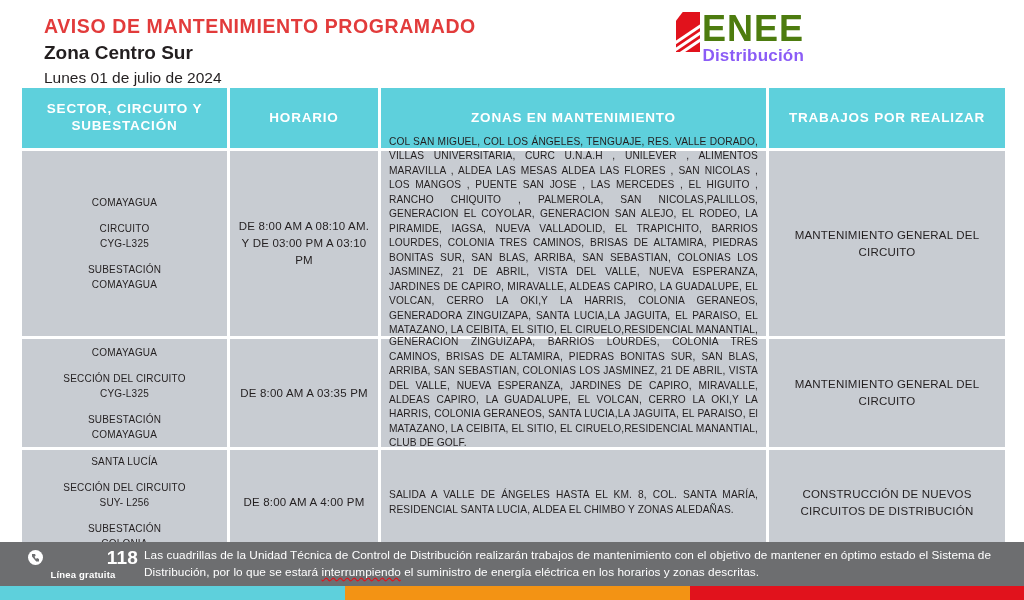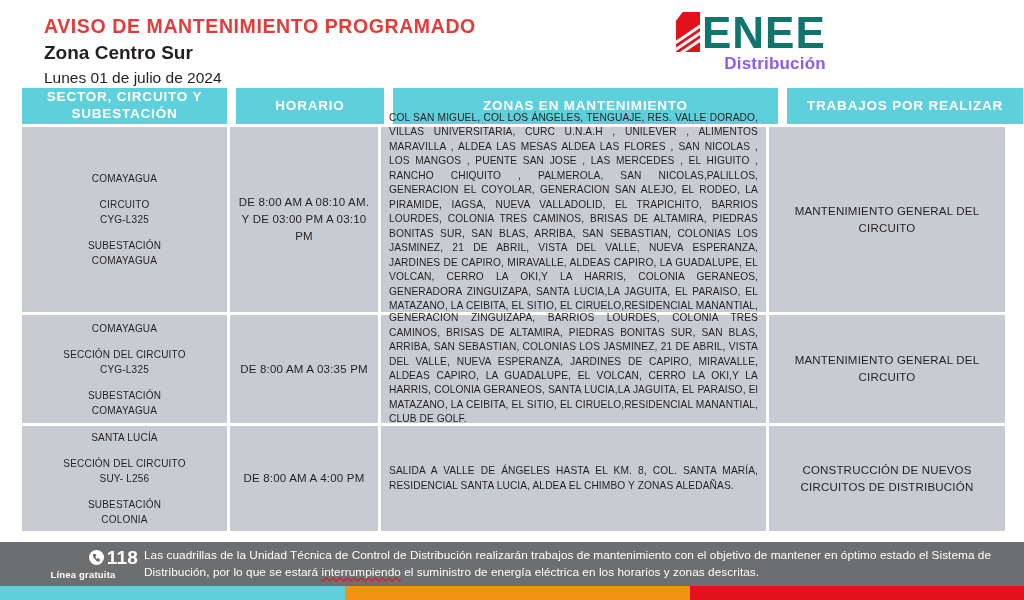--- a/index.html
+++ b/index.html
@@ -85,24 +85,24 @@
   .logo-mark .slash2,
   .logo-mark .slash3 {
     position: absolute;
     background: #ffffff;
     transform: rotate(-34deg);
   }
   .logo-mark .slash1 { left: -4px; top: 20px; width: 34px; height: 2.5px; }
   .logo-mark .slash2 { left: -4px; top: 27px; width: 34px; height: 2.5px; }
   .logo-mark .slash3 { left: -4px; top: 34px; width: 34px; height: 2.5px; }
   .logo-enee {
-    font-size: 44px;
+    font-size: 36px;
     font-weight: bold;
     letter-spacing: 1px;
-    color: #0f766e;
+    color: #4d7c0f;
     line-height: 0.95;
     font-family: "Liberation Sans", sans-serif;
   }
   .logo-dist {
     text-align: right;
     font-size: 17px;
     font-weight: bold;
     color: #8b5cf6;
     letter-spacing: 0.2px;
     line-height: 1;
@@ -111,22 +111,22 @@
 
   
   .table {
     position: absolute;
     left: 22px;
     top: 88px;
     width: 980px;
   }
   .thead {
     display: flex;
-    gap: 9px;
-    height: 36px;
+    gap: 3px;
+    height: 60px;
   }
   .th {
     background: #5ed0dc;
     color: #ffffff;
     font-size: 13.5px;
     font-weight: bold;
     letter-spacing: 0.8px;
     display: flex;
     align-items: center;
     justify-content: center;
@@ -208,21 +208,21 @@
   .footer-phone {
     width: 110px;
     flex: none;
     margin-left: 28px;
     color: #ffffff;
     text-align: center;
   }
   .phone-line {
     display: flex;
     align-items: center;
-    justify-content: flex-end;
+    justify-content: space-between;
     line-height: 1;
   }
   .phone-icon {
     width: 15px;
     height: 15px;
     border-radius: 50%;
     background: #ffffff;
     margin-right: 3px;
     position: relative;
     flex: none;

